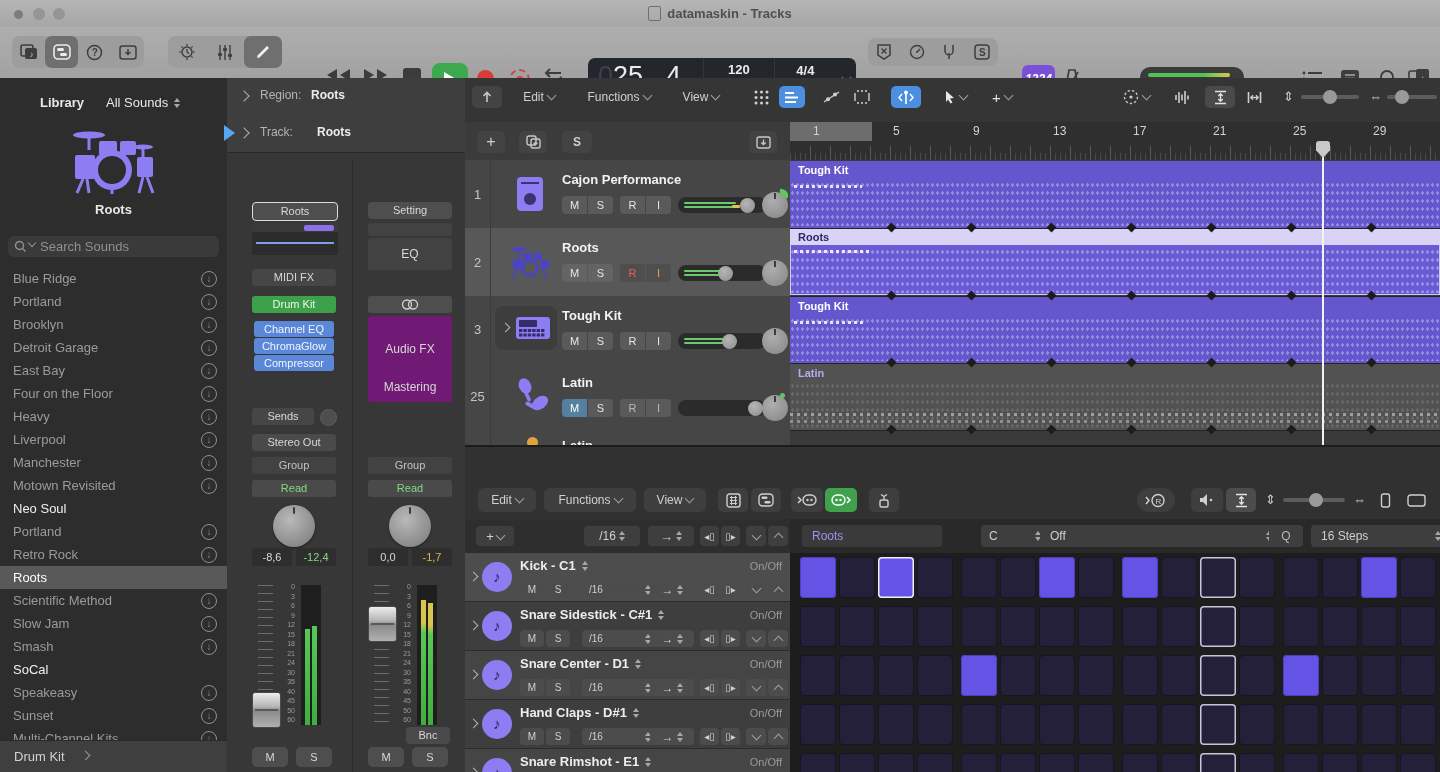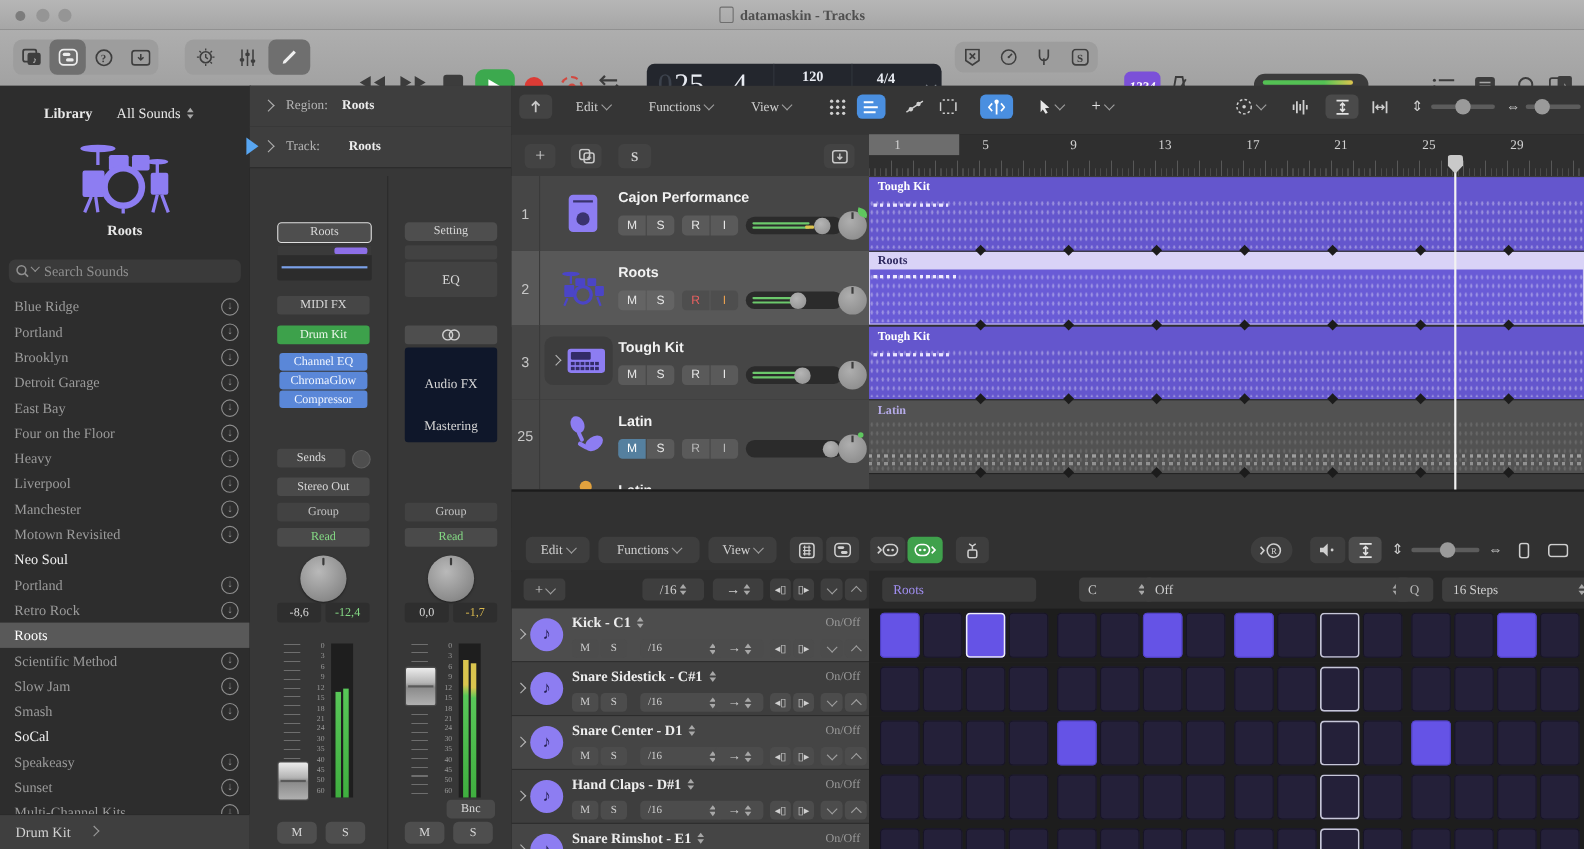--- a/index.html
+++ b/index.html
@@ -1,18 +1,18 @@
 <!DOCTYPE html>
 <html><head>
 <meta charset="utf-8">
 <style>
   html,body{margin:0;padding:0;background:#222;}
   #app{position:relative;width:1440px;height:772px;overflow:hidden;font-family:"Liberation Sans","DejaVu Sans",sans-serif;
        -webkit-font-smoothing:antialiased;background:#353535;}
-  .b{position:absolute;font-family:Liberation Serif, serif;}
+  .b{position:absolute;}
   
   #titlebar{left:0;top:0;width:1440px;height:27px;background:linear-gradient(#b6b6b6,#a6a6a6);}
   #toolbar{left:0;top:27px;width:1440px;height:51px;background:linear-gradient(#aeaeae,#a2a2a2);border-bottom:1px solid #7e7e7e;}
   .tl-dot{border-radius:50%;background:#959595;}
   .tb-group{background:#9d9d9d;border-radius:8px;display:flex;align-items:center;}
   .tb-cell{flex:1;height:100%;display:flex;align-items:center;justify-content:center;color:#3e3e3e;font-size:15px;}
   .tb-cell.sel{background:#6f6f6f;border-radius:7px;color:#f0f0f0;}
   .lcd{background:#23262d;border-radius:7px;display:flex;color:#e8ebf2;}
   .lcd-lbl{font-size:7px;color:#7c828c;letter-spacing:.5px;}
   .gbtn{background:#424242;border-radius:5px;color:#d0d0d0;display:flex;align-items:center;justify-content:center;font-size:12px;gap:4px;}
@@ -473,21 +473,21 @@
 
     <div class="sbtn" style="left:141px;top:124px;width:84px;height:17px;line-height:17px;background:#4e4e4e;border-radius:4px"><span>Setting</span></div>
     <div class="b" style="left:141px;top:145px;width:84px;height:13px;background:#424242;border-radius:3px"></div>
     <div class="sbtn" style="left:141px;top:160px;width:84px;height:32px;line-height:32px;background:#424242;font-size:12px"><span>EQ</span></div>
     <div class="sbtn" style="left:141px;top:218px;width:84px;height:17px;background:#4e4e4e;display:flex;align-items:center;justify-content:center">
       <svg width="18" height="11" viewBox="0 0 18 11">
           <circle cx="6" cy="5.5" r="4.5" fill="none" stroke="#d0d0d0" stroke-width="1.3"></circle>
           <circle cx="12" cy="5.5" r="4.5" fill="none" stroke="#d0d0d0" stroke-width="1.3"></circle>
         </svg>
     </div>
-    <div class="b" style="left:141px;top:238px;width:84px;height:86px;background:#0f172a;border-radius:3px">
+    <div class="b" style="left:141px;top:238px;width:84px;height:86px;background:#701a75;border-radius:3px">
       <div style="position:absolute;width:84px;top:26px;text-align:center;font-size:12px;color:#d6d6d6">Audio FX</div>
       <div style="position:absolute;width:84px;top:64px;text-align:center;font-size:12px;color:#d6d6d6">Mastering</div>
     </div>
     <div class="sbtn" style="left:141px;top:379px;width:84px;height:17px;line-height:17px;background:#424242;color:#c2c2c2"><span>Group</span></div>
     <div class="sbtn" style="left:141px;top:402px;width:84px;height:17px;line-height:17px;background:#4a4a4a;color:#84d884"><span>Read</span></div>
     <div class="knob" style="left:162px;top:427px;width:42px;height:42px">
         <div class="tick"></div>
       </div>
     <div class="sbtn" style="left:141px;top:470px;width:40px;height:18px;line-height:18px;background:#2e2e2e"><span>0,0</span></div>
     <div class="sbtn" style="left:185px;top:470px;width:40px;height:18px;line-height:18px;background:#2e2e2e;color:#d8b84e"><span>-1,7</span></div>

